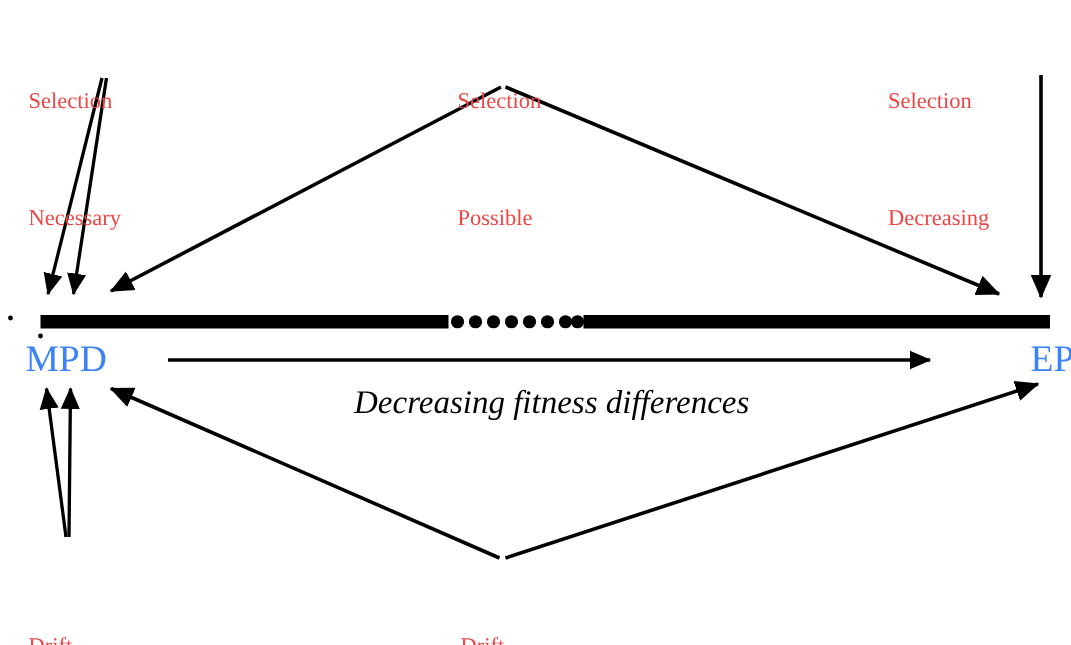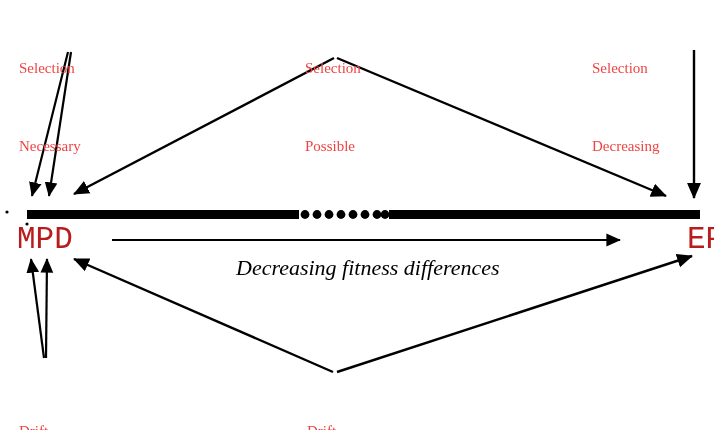--- a/index.html
+++ b/index.html
@@ -27,24 +27,24 @@
     position: absolute;
     font-family: "Liberation Serif", "DejaVu Serif", serif;
     font-size: 15px;
     line-height: 25px;
     color: #ef4444;
     white-space: pre;
   }
   .lbl-2line { line-height: 26px; }
   .axis-label {
     position: absolute;
-    font-family: Liberation Mono, monospace;
-    font-size: 31px;
+    font-family: Liberation Serif, serif;
+    font-size: 25px;
     line-height: 26px;
-    color: #b91c1c;
+    color: #3b82f6;
     white-space: pre;
   }
   .caption {
     position: absolute;
     font-family: "Liberation Serif", "DejaVu Serif", serif;
     font-size: 22px;
     line-height: 24px;
     color: #000000;
     white-space: pre;
   }

